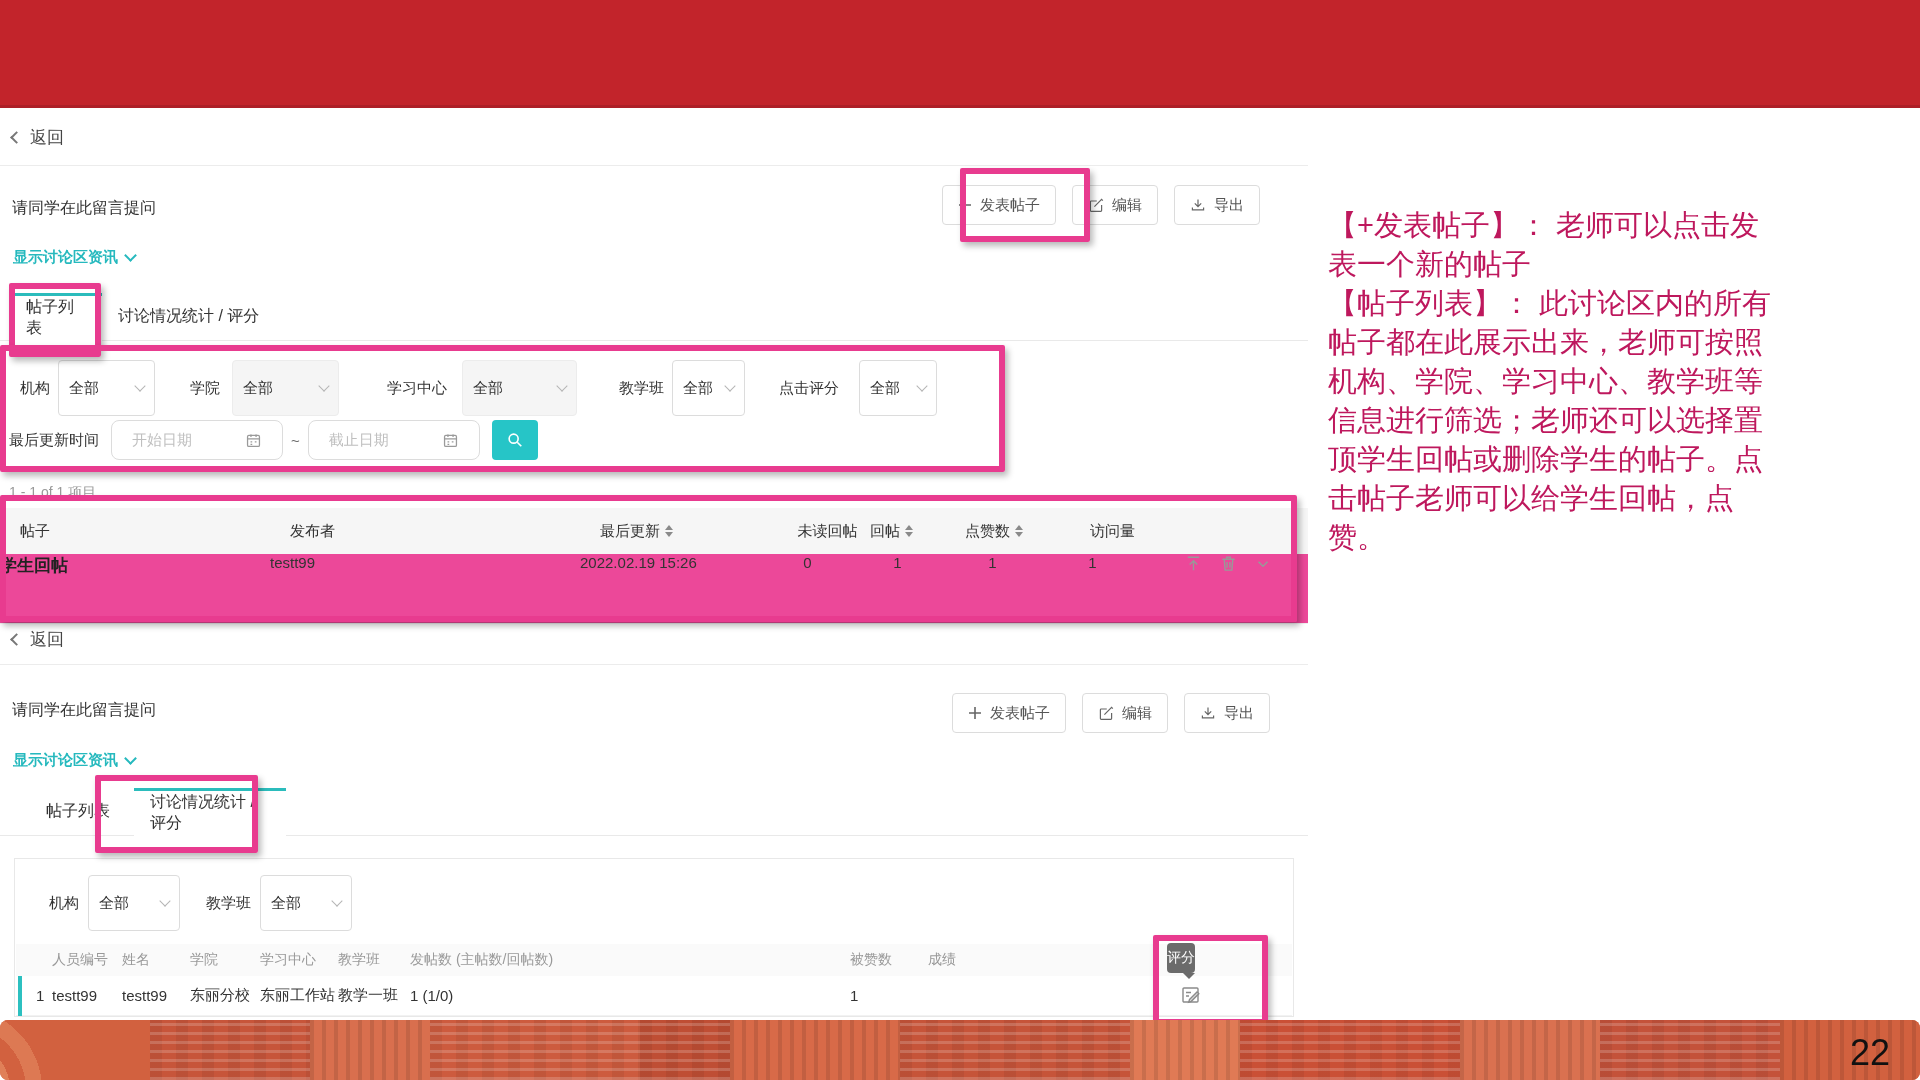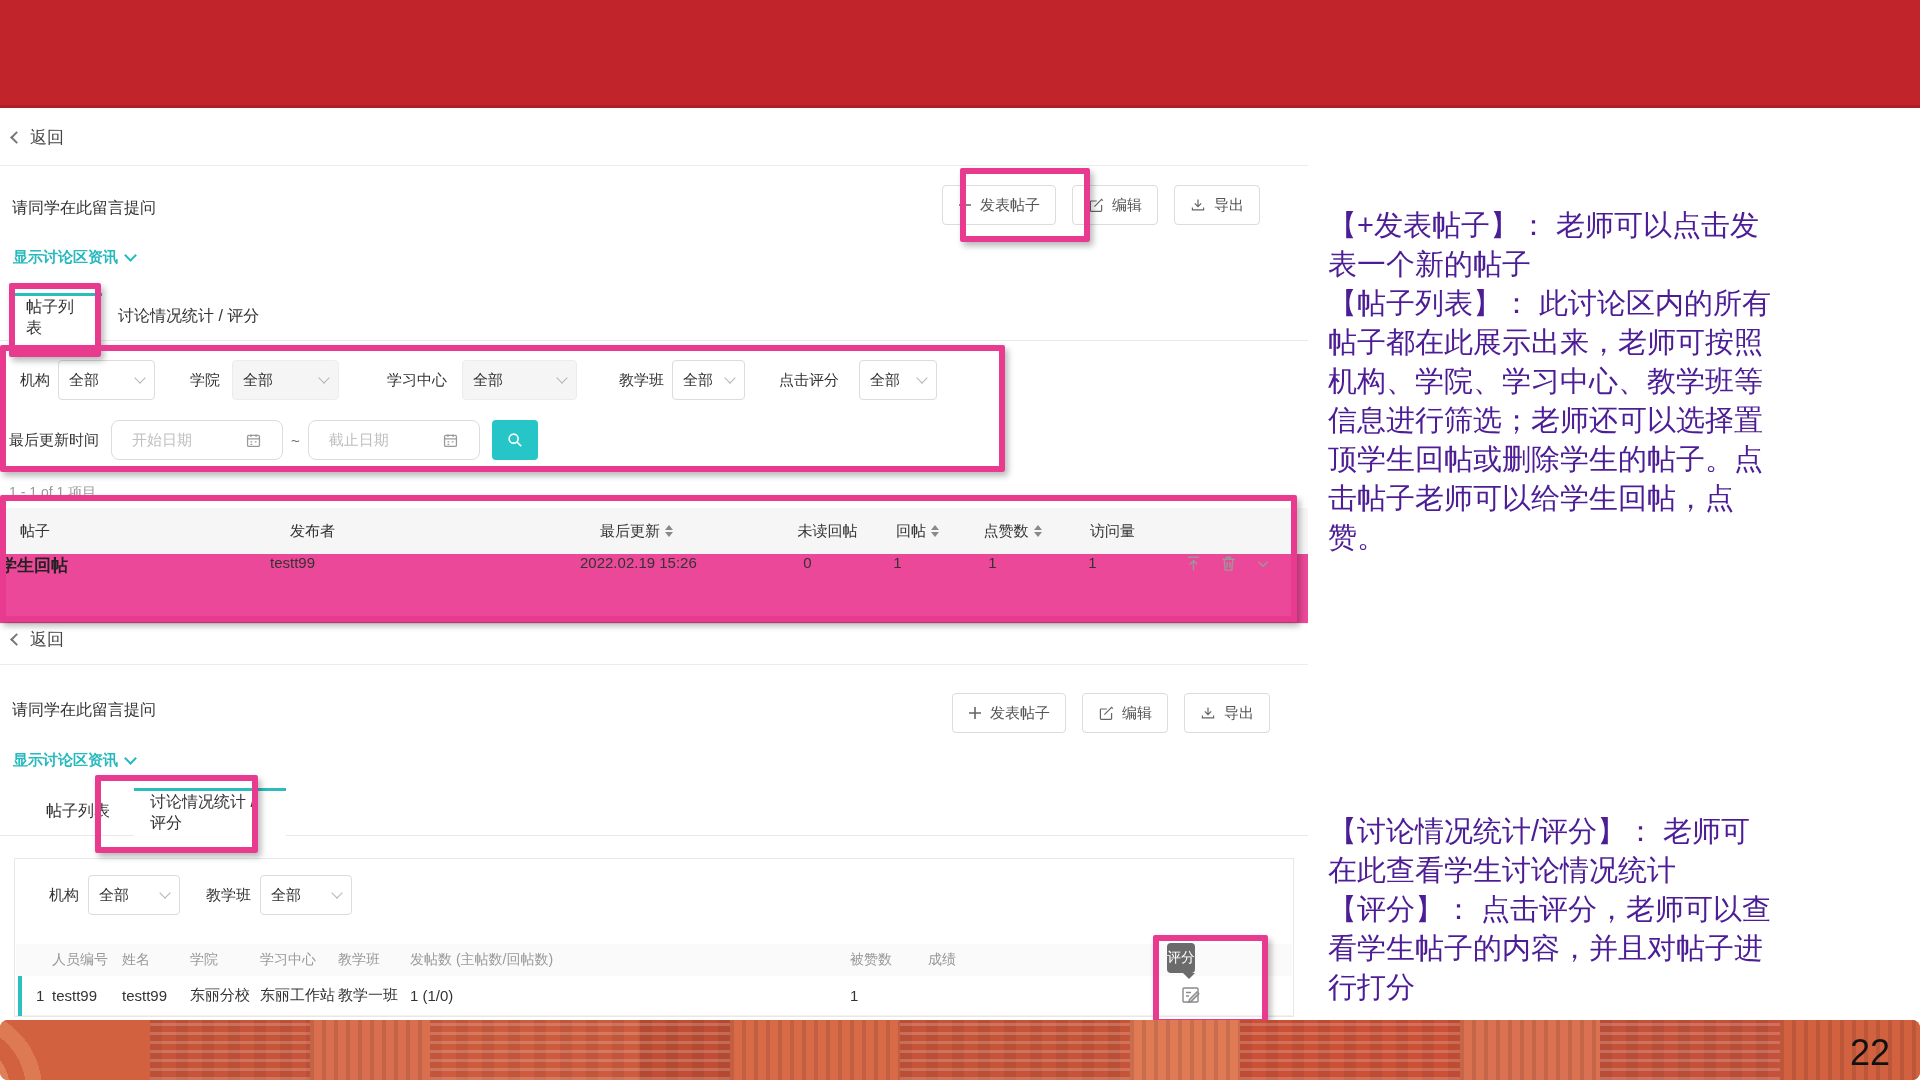--- a/index.html
+++ b/index.html
@@ -25,40 +25,40 @@
   .link-teal { position:absolute; display:flex; align-items:center; color:#26b9be; font-size:15px; font-weight:bold; cursor:pointer; }
 
   .tabbar { position:absolute; display:flex; align-items:flex-end; height:49px; width:1308px; border-bottom:1px solid #e9e9e9; }
   .tab { height:48px; display:flex; align-items:center; justify-content:center; padding:0 16px;
          font-size:16px; color:#333; cursor:pointer; background:transparent; }
   .tab.active { background:#fff; border-top:3px solid #2bbcbc; margin-bottom:-1px; border-bottom:1px solid #fff; }
 
   
   .flt-row { position:absolute; display:flex; align-items:center; }
   .flt-label { font-size:15px; color:#333; white-space:nowrap; }
-  .sel { display:flex; align-items:center; justify-content:space-between; height:40px; padding:0 10px;
+  .sel { display:flex; align-items:center; justify-content:space-between; height:56px; padding:0 10px;
          border:1px solid #dcdcdc; border-radius:4px; background:#fff; font-size:15px; color:#333; cursor:pointer; }
   .sel.gray { background:#f5f5f5; border-color:#ececec; }
   .inp { display:flex; align-items:center; justify-content:space-between; height:40px; padding:0 20px;
          border:1px solid #dcdcdc; border-radius:8px; background:#fff; font-size:15px; color:#bfbfbf; cursor:text; }
   .search-btn { width:46px; height:40px; background:#26c5c7; border:none; border-radius:4px;
                 display:flex; align-items:center; justify-content:center; cursor:pointer; }
 
   .count { position:absolute; font-size:14px; color:#999; }
 
   
   .t1 { position:absolute; left:0; width:1308px; }
   .t1-head { display:flex; align-items:center; height:46px; background:#f6f6f6; font-size:15px; color:#333; padding-left:20px; }
   .t1-row  { display:flex; align-items:flex-start; height:70px; background:#ec4899; border-bottom:1px solid #f0f0f0; font-size:15px; color:#333; }
   .c1{flex:0 0 270px;} .c2{flex:0 0 310px;} .c3{flex:0 0 185px;}
   .c4{flex:0 0 85px; text-align:center;} .c5{flex:0 0 95px; text-align:center;}
   .c6{flex:0 0 95px; text-align:center;} .c7{flex:0 0 105px; text-align:center;}
   .c8{flex:1; display:flex; justify-content:flex-end; align-items:center; gap:16px; padding-right:36px;}
   .hcell { display:inline-flex; align-items:center; justify-content:inherit; gap:5px; }
-  .center-wrap { display:flex; align-items:center; justify-content:center; gap:5px; }
+  .center-wrap { display:flex; align-items:center; gap:5px; }
   .sorter { display:inline-flex; flex-direction:column; gap:2px; }
   .tri-up { width:0; height:0; border-left:4px solid transparent; border-right:4px solid transparent; border-bottom:5px solid #8a8a8a; }
   .tri-dn { width:0; height:0; border-left:4px solid transparent; border-right:4px solid transparent; border-top:5px solid #8a8a8a; }
   .post-title { font-size:17px; font-weight:bold; color:#222; cursor:pointer; }
   .row-icon { display:inline-flex; cursor:pointer; }
 
   
   .panel { position:absolute; border:1px solid #e8e8e8; background:#fff; }
   .t2-head { position:absolute; left:1px; right:1px; display:flex; align-items:center; height:32px; background:#fafafa; font-size:14px; color:#999; padding-left:10px; }
   .t2-row { position:absolute; left:1px; right:1px; display:flex; align-items:center; height:40px; background:#fff; border-bottom:1px solid #f2f2f2; font-size:15px; color:#333; padding-left:10px; }
@@ -69,21 +69,21 @@
   .tooltip { position:absolute; background:#6b6b6b; color:#fff; font-size:14px; height:30px; padding:0 0;
              border-radius:4px; display:flex; align-items:center; justify-content:center; }
   .tooltip:after { content:""; position:absolute; left:16px; bottom:-6px;
                    border-left:6px solid transparent; border-right:6px solid transparent; border-top:6px solid #6b6b6b; }
 
   
   .pink { position:absolute; border:6px solid #e83b8f; border-radius:2px; pointer-events:none;
           box-shadow:3px 4px 6px rgba(0,0,0,0.28); }
 
   
-  .notes { position:absolute; left:1328px; width:586px; font-size:29px; line-height:39px; color:#4c1d95;
+  .notes { position:absolute; left:1328px; width:586px; font-size:29px; line-height:39px; color:#be185d;
            white-space:pre-line; }
 
   
   .footer { position:absolute; left:0; top:1020px; width:1920px; height:60px; background:#d2613f; overflow:hidden;border-radius:8px; }
   .fan { position:absolute; left:-40px; top:-10px; width:190px; height:80px;
          background:radial-gradient(circle at 0% 100%, #e2825f 0 18px, #d2613f 18px 34px, #e08058 34px 50px, #d2613f 50px 66px, #dd7953 66px 82px, #d2613f 82px); }
   .bldg { position:absolute; top:0; height:60px; }
   .win-h { background-image:repeating-linear-gradient(0deg, rgba(255,255,255,0.18) 0 3px, transparent 3px 9px),
                             repeating-linear-gradient(90deg, rgba(0,0,0,0.06) 0 12px, transparent 12px 26px); }
   .win-v { background-image:repeating-linear-gradient(90deg, rgba(0,0,0,0.10) 0 4px, transparent 4px 12px); }
@@ -390,25 +390,20 @@
 
   <div class="notes" style="top:206px;">【+发表帖子】： 老师可以点击发
 表一个新的帖子
 【帖子列表】： 此讨论区内的所有
 帖子都在此展示出来，老师可按照
 机构、学院、学习中心、教学班等
 信息进行筛选；老师还可以选择置
 顶学生回帖或删除学生的帖子。点
 击帖子老师可以给学生回帖，点
 赞。</div>
-  <div class="notes" style="top:812px;">【讨论情况统计/评分】： 老师可
-在此查看学生讨论情况统计
-【评分】： 点击评分，老师可以查
-看学生帖子的内容，并且对帖子进
-行打分</div>
 
   <div class="footer">
     <div class="fan"></div>
     <div class="bldg win-h" style="left:150px; width:160px; background-color:#c7553a;"></div>
     <div class="bldg win-v" style="left:310px; width:120px; background-color:#d96f4e;"></div>
     <div class="bldg win-h" style="left:430px; width:210px; background-color:#cd5b3e;"></div>
     <div class="bldg win-h" style="left:640px; width:90px;  background-color:#bf4e34;"></div>
     <div class="bldg win-v" style="left:730px; width:170px; background-color:#d86a48;"></div>
     <div class="bldg win-h" style="left:900px; width:230px; background-color:#c65439;"></div>
     <div class="bldg win-v" style="left:1130px;width:110px; background-color:#e07a55;"></div>

